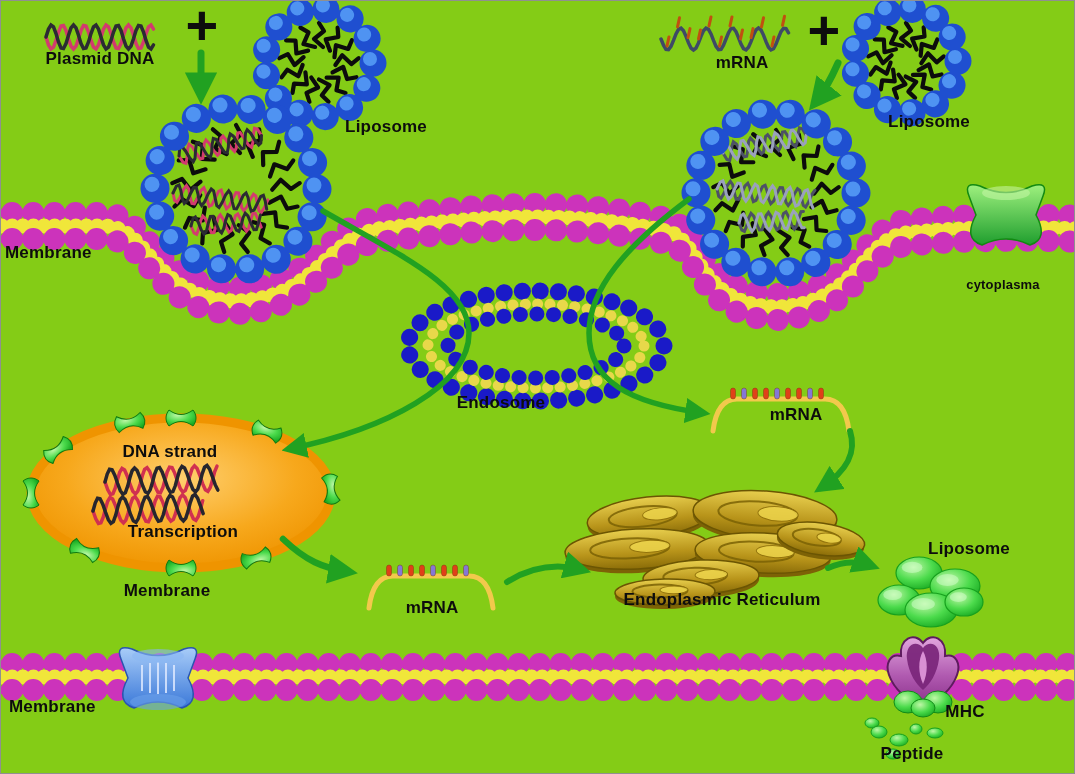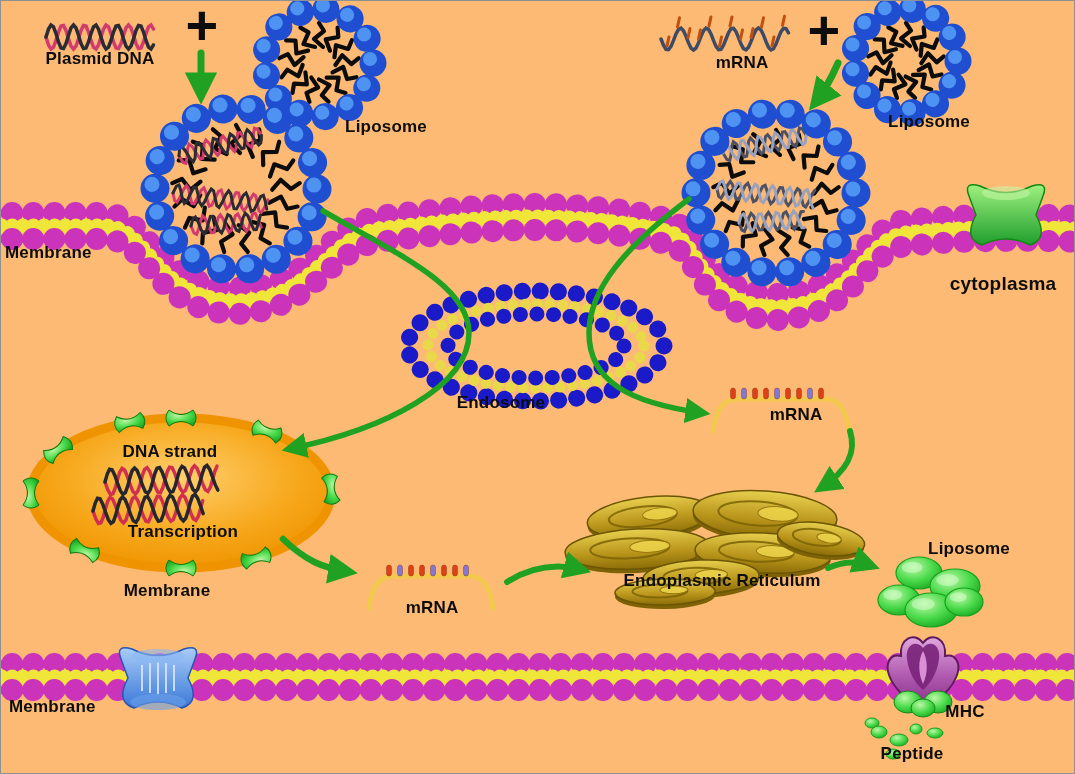--- a/index.html
+++ b/index.html
@@ -1,20 +1,20 @@
 <!DOCTYPE html>
 <html><head>
 <meta charset="utf-8">
 <style>
   html,body{margin:0;padding:0;background:#e8e8e8;}
-  .stage{position:relative;width:1075px;height:774px;background:#fdba74;border:1px solid #909090;box-sizing:border-box;overflow:hidden;font-family:"Liberation Sans",sans-serif;}
+  .stage{position:relative;width:1075px;height:774px;background:#84cc16;border:1px solid #909090;box-sizing:border-box;overflow:hidden;font-family:"Liberation Sans",sans-serif;}
   .stage svg{position:absolute;left:0;top:0;}
   .lbl{position:absolute;font-weight:bold;font-size:17px;color:#0d0d0d;white-space:nowrap;transform:translate(-50%,-50%);letter-spacing:0.2px;}
   .lbl.left{transform:translate(0,-50%);}
-  .lbl.big{font-size:19px;}
+  .lbl.big{font-size:13px;}
   .lbl.plus{font-size:56px;font-weight:700;transform:translate(-50%,-54%);}
 </style>
 </head>
 <body>
 
 <div class="stage">
 <svg id="art" width="1075" height="774" viewBox="0 0 1075 774">
   <defs>
     <radialGradient id="gNuc" cx="50%" cy="40%" r="70%">
       <stop offset="0%" stop-color="#ffcf6e"></stop>
@@ -359,18 +359,18 @@
 <div class="lbl plus" style="left:823px;top:31px">+</div>
 <div class="lbl" style="left:928px;top:121px">Liposome</div>
 <div class="lbl left" style="left:4px;top:252px">Membrane</div>
 <div class="lbl big" style="left:1002px;top:283px">cytoplasma</div>
 <div class="lbl" style="left:500px;top:402px">Endosome</div>
 <div class="lbl" style="left:169px;top:451px">DNA strand</div>
 <div class="lbl" style="left:182px;top:531px">Transcription</div>
 <div class="lbl" style="left:166px;top:590px">Membrane</div>
 <div class="lbl" style="left:795px;top:414px">mRNA</div>
 <div class="lbl" style="left:431px;top:607px">mRNA</div>
-<div class="lbl" style="left:721px;top:580px">Endoplasmic Reticulum</div>
+<div class="lbl" style="left:721px;top:599px">Endoplasmic Reticulum</div>
 <div class="lbl" style="left:968px;top:548px">Liposome</div>
 <div class="lbl left" style="left:8px;top:706px">Membrane</div>
 <div class="lbl" style="left:964px;top:711px">MHC</div>
 <div class="lbl" style="left:911px;top:753px">Peptide</div>
 </div>
 
 </body></html>

